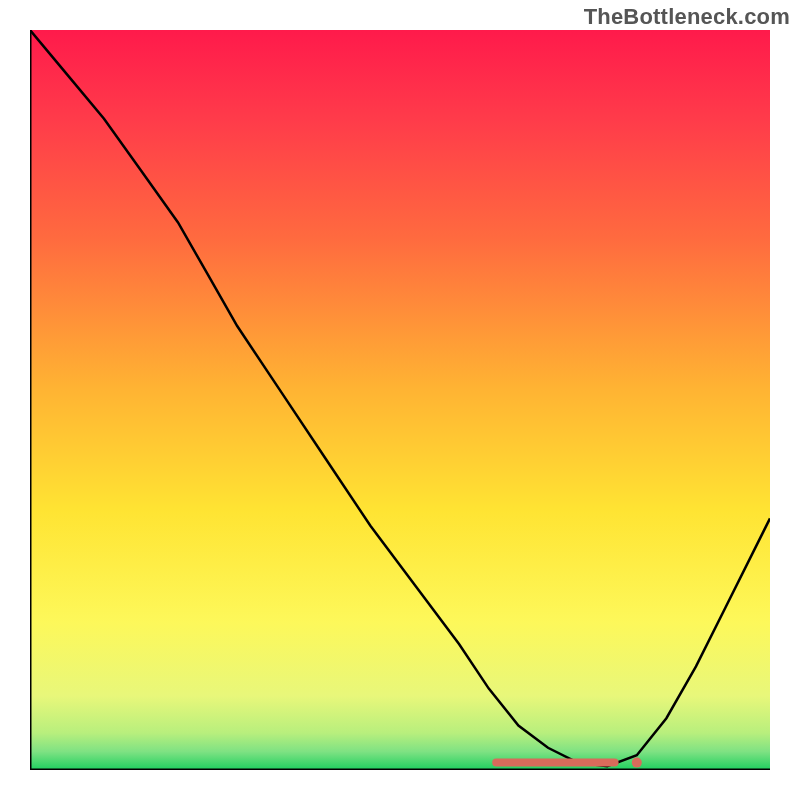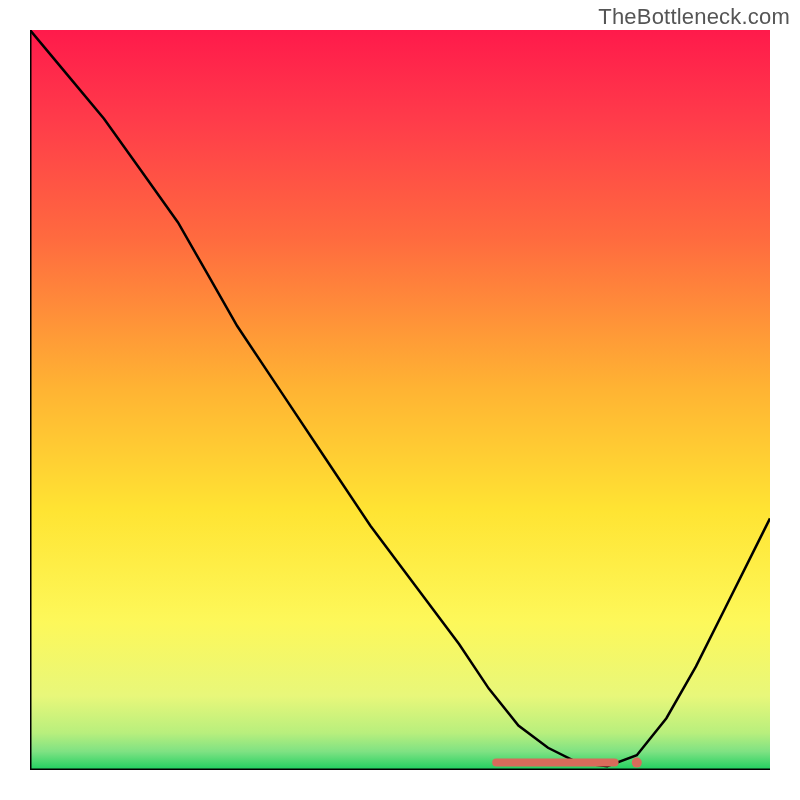--- a/index.html
+++ b/index.html
@@ -13,21 +13,21 @@
   .container {
     position: relative;
     width: 800px;
     height: 800px;
   }
   .watermark {
     position: absolute;
     top: 4px;
     right: 10px;
     font-size: 22px;
-    font-weight: normal;
+    font-weight: bold;
     color: #555555;
     letter-spacing: 0.2px;
     z-index: 10;
   }
   .plot-area {
     position: absolute;
     left: 30px;
     top: 30px;
     width: 740px;
     height: 740px;

